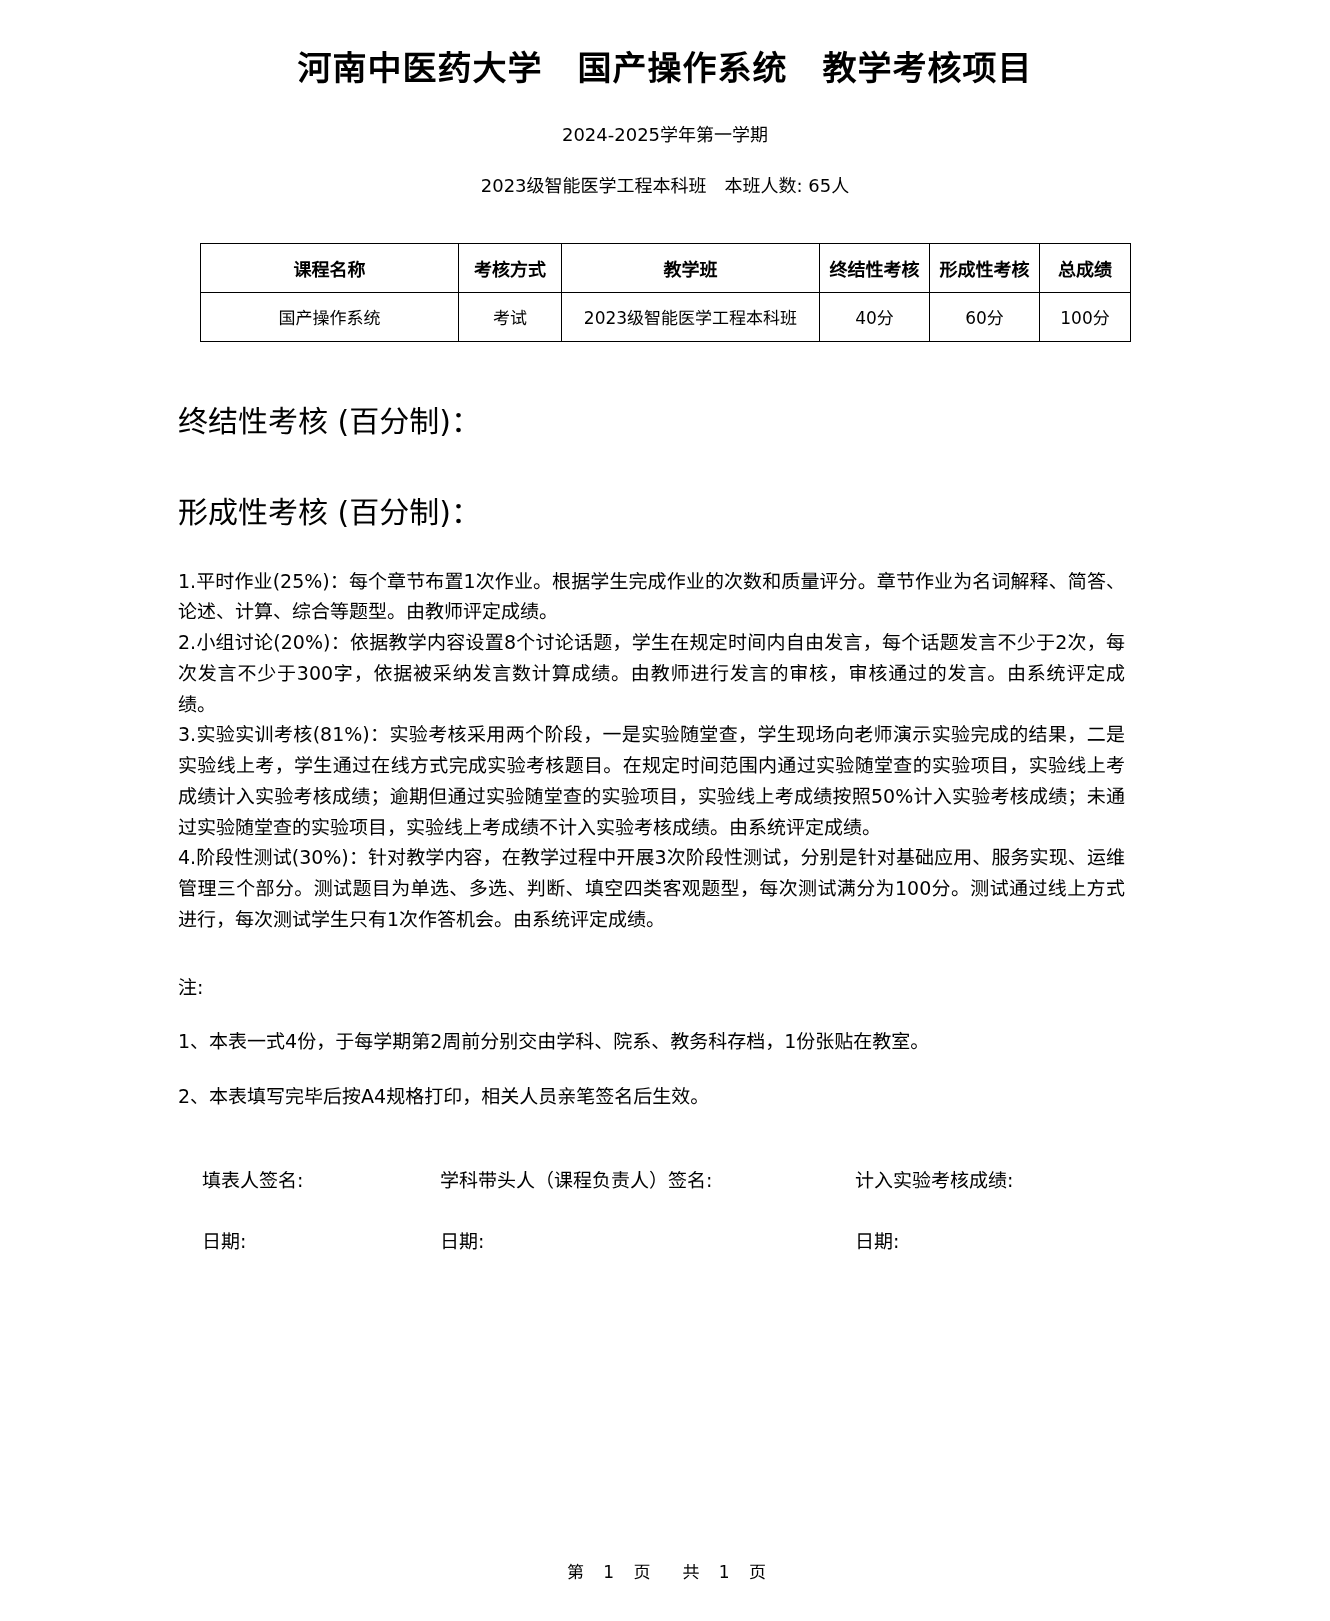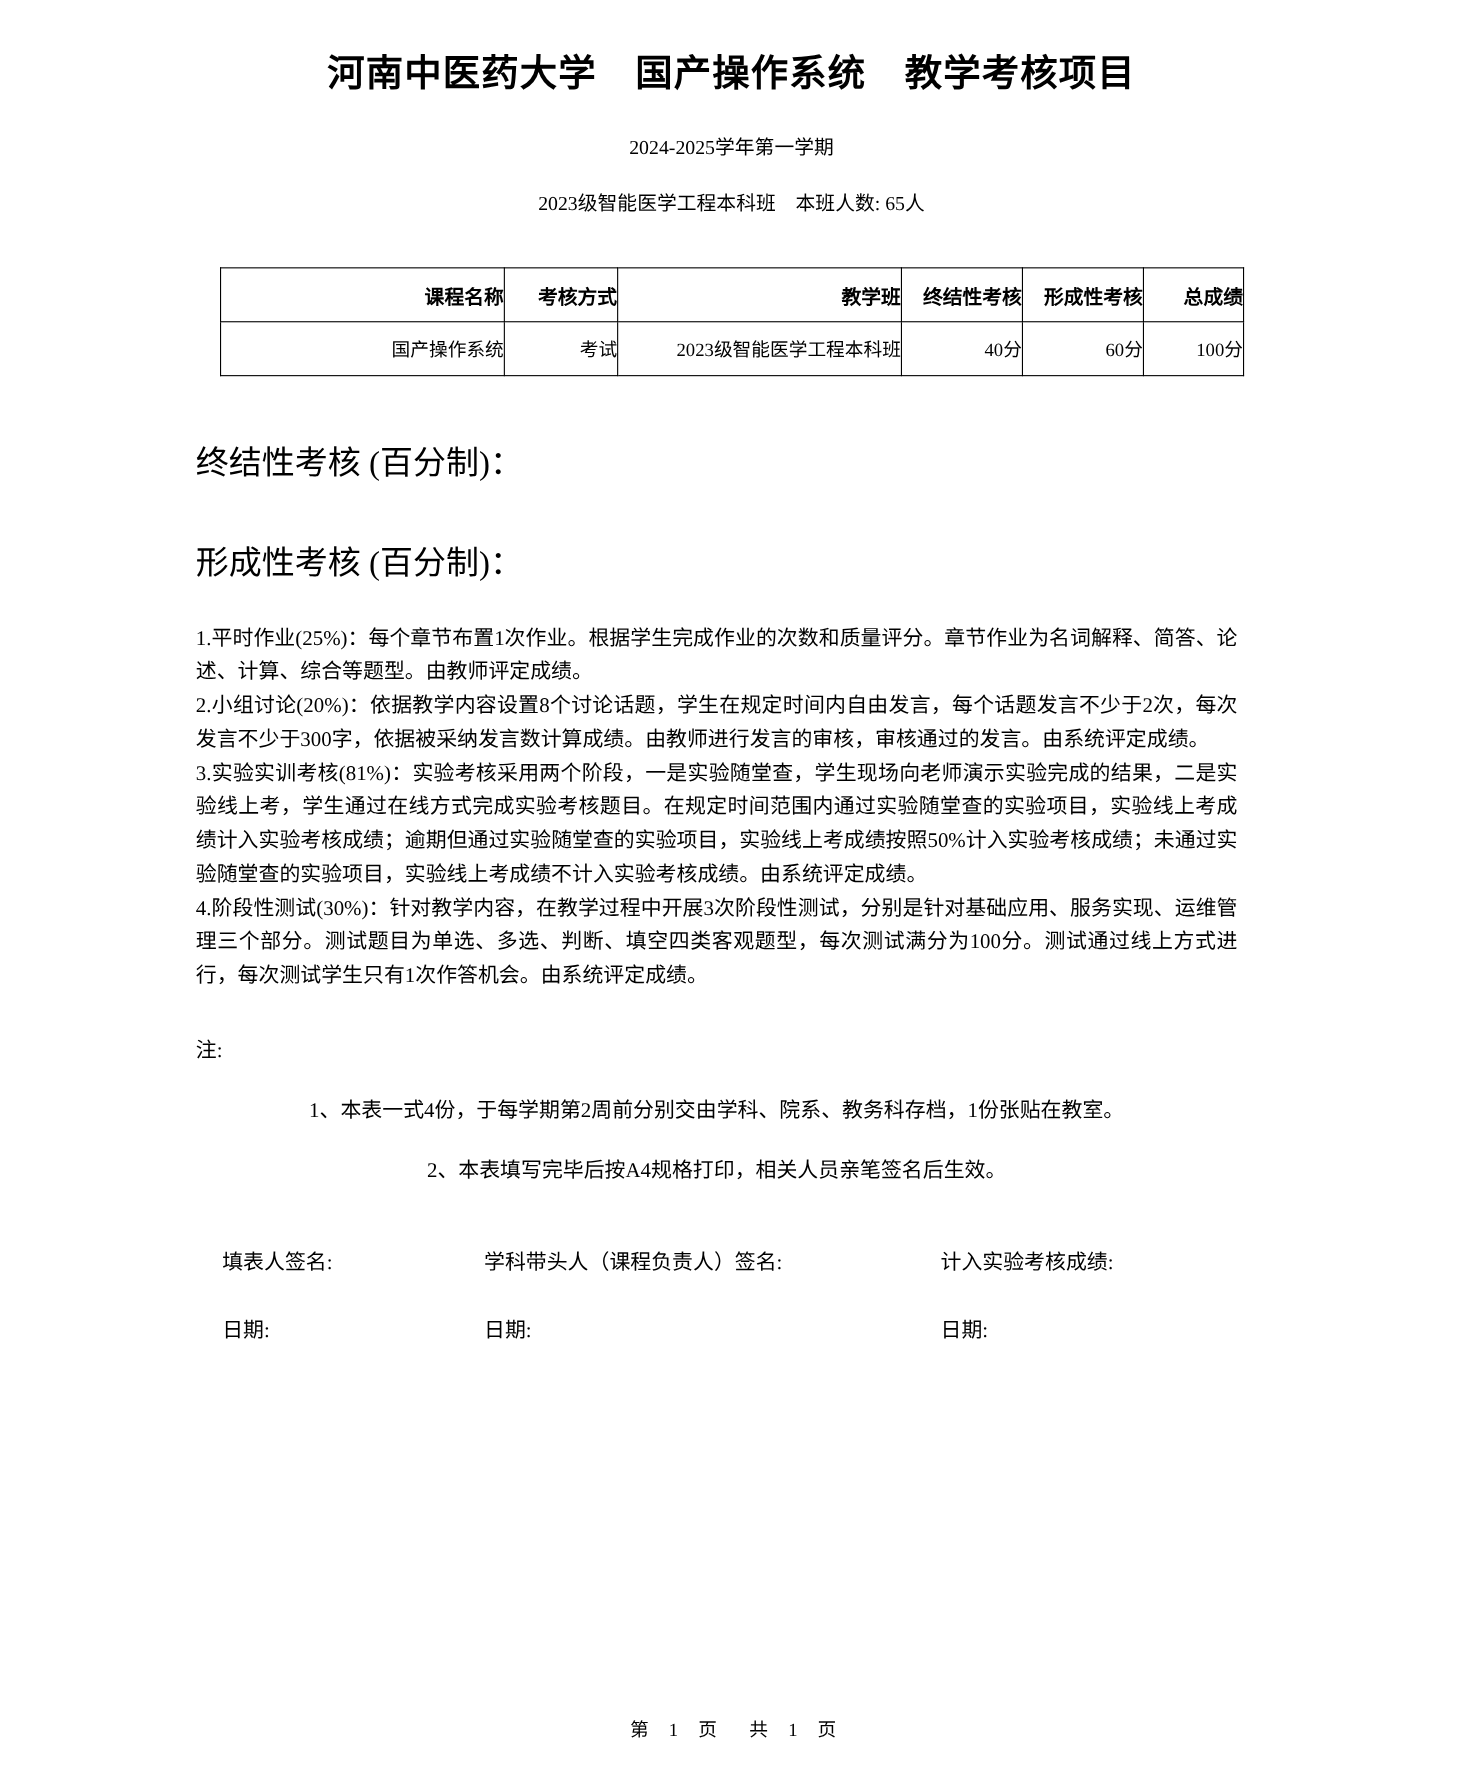--- a/index.html
+++ b/index.html
@@ -16,21 +16,20 @@
     color: #000000;
     -webkit-font-smoothing: antialiased;
   }
   .page {
     position: relative;
     width: 1330px;
     height: 1621px;
     box-sizing: border-box;
     padding: 0;
     overflow: hidden;
-    font-family: Liberation Serif, serif;
   }
 
   
   .doc-title {
     text-align: center;
     font-size: 34px;
     font-weight: 700;
     letter-spacing: 1px;
     margin: 0;
     padding-top: 46px;
@@ -54,21 +53,21 @@
     width: 930px;
   }
   table.grade-table {
     border-collapse: collapse;
     width: 930px;
     table-layout: fixed;
   }
   table.grade-table th,
   table.grade-table td {
     border: 1px solid #000000;
-    text-align: right;
+    text-align: center;
     vertical-align: middle;
     font-size: 17px;
     padding: 0;
     height: 48px;
   }
   table.grade-table th {
     font-weight: 700;
     font-size: 18px;
   }
   table.grade-table td {
@@ -119,21 +118,20 @@
   p.note-label {
     font-size: 19px;
     margin: 0;
     line-height: 1.5;
   }
   p.note-item {
     font-size: 19px;
     margin: 0;
     padding-top: 26px;
     line-height: 1.5;
-    text-align: center;
   }
 
   
   .sign-block { padding-top: 56px; }
   .sign-row {
     display: flex;
     font-size: 19px;
     line-height: 1.5;
   }
   .sign-row + .sign-row { padding-top: 32px; }

